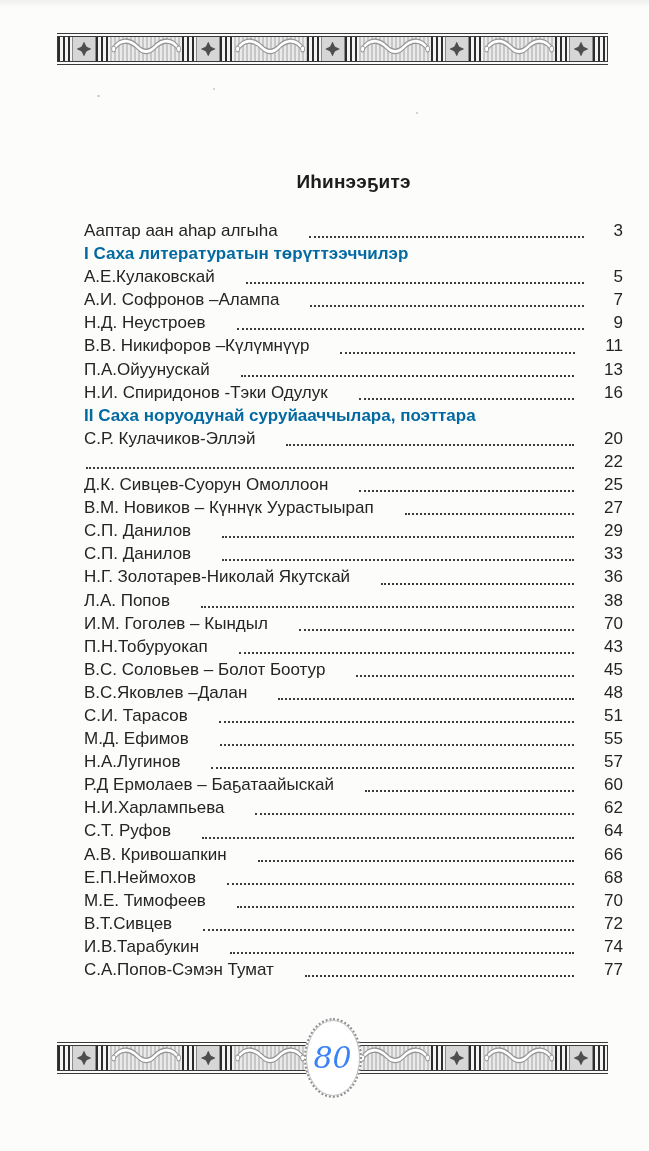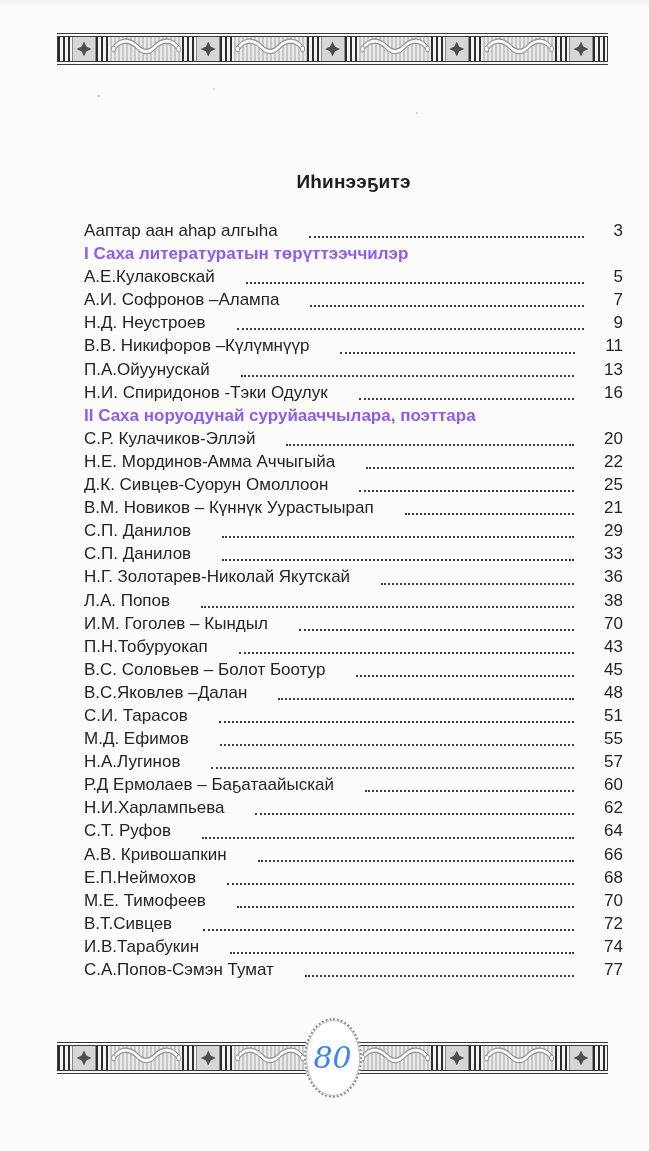--- a/index.html
+++ b/index.html
@@ -94,21 +94,21 @@
   .toc{position:absolute;left:84px;right:26px;top:219px;}
   .toc-row{
     display:flex;
     height:23.1px;
     font-size:17px;
     line-height:23.1px;
     color:#242424;
     gap:29px;
   }
   .toc-row .label{white-space:nowrap;}
-  .toc-row.heading{font-weight:700;color:#8b5cf6;}
+  .toc-row.heading{font-weight:700;color:#0369a1;}
   .leader{
     flex:1 1 auto;
     border-bottom:2px dotted #3c3c3c;
     margin:0 1px 4px 2px;
     min-width:8px;
   }
   .pagenum{white-space:nowrap;}
 </style>
 </head>
 <body>
@@ -229,33 +229,32 @@
       <div class="toc-row heading">
     <span class="label">II Саха норуодунай суруйааччылара, поэттара</span>
 
   </div>
       <div class="toc-row">
     <span class="label">С.Р. Кулачиков-Эллэй</span>
     <span class="leader"></span>
     <span class="pagenum">20</span>
   </div>
       <div class="toc-row">
-    <span class="label">Н.Е. Мординов-Амма Аччыгыйа</span>
     <span class="leader"></span>
     <span class="pagenum">22</span>
   </div>
       <div class="toc-row">
     <span class="label">Д.К. Сивцев-Суорун Омоллоон</span>
     <span class="leader"></span>
     <span class="pagenum">25</span>
   </div>
       <div class="toc-row">
     <span class="label">В.М. Новиков – Күннүк Уурастыырап</span>
     <span class="leader"></span>
-    <span class="pagenum">21</span>
+    <span class="pagenum">27</span>
   </div>
       <div class="toc-row">
     <span class="label">С.П. Данилов</span>
     <span class="leader"></span>
     <span class="pagenum">29</span>
   </div>
       <div class="toc-row">
     <span class="label">С.П. Данилов</span>
     <span class="leader"></span>
     <span class="pagenum">33</span>

